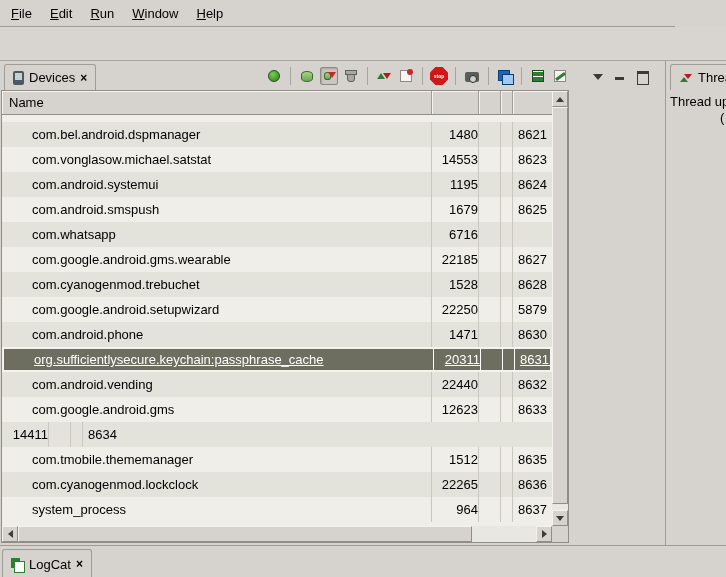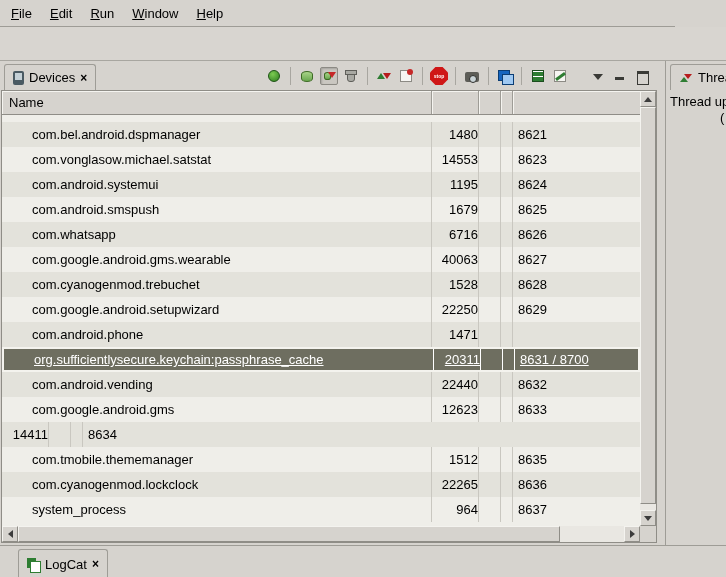--- a/index.html
+++ b/index.html
@@ -88,21 +88,21 @@
   .ic-chart::before { content: ""; position: absolute; inset: 3px; background: #f6f5f2; border: 1px solid #8c8a84; }
   .ic-chart::after { content: ""; position: absolute; left: 4px; top: 8px; width: 11px; height: 3px;
     background: #2e7d32; transform: rotate(-35deg); }
   .ic-menu::before { content: ""; position: absolute; left: 4px; top: 7px;
     border: 5px solid transparent; border-top: 6px solid #3a3a36; }
   .ic-min::before { content: ""; position: absolute; left: 4px; bottom: 5px; width: 9px; height: 3px; background: #3a3a36; }
   .ic-max::before { content: ""; position: absolute; left: 4px; top: 4px; width: 10px; height: 10px;
     border: 1px solid #3a3a36; border-top: 3px solid #3a3a36; }
 
   
-  .table { position: absolute; top: 29px; left: 1px; width: 656px; height: 453px;
+  .table { position: absolute; top: 29px; left: 1px; width: 568px; height: 453px;
     border: 1px solid #8f8d87; background: #efeee9; text-align: center; }
   .thead { position: absolute; left: 0; top: 0; right: 16px; height: 24px; display: flex;
     background: #d6d3ce; border-bottom: 1px solid #8f8d87; }
   .hcell { height: 100%; border-right: 1px solid #9e9c96;
     box-shadow: inset 1px 1px 0 #f5f4f0; display: flex; align-items: center; }
   .hcell-name { width: 430px; padding-left: 7px; }
   .hcell-pid  { width: 47px; }
   .hcell-c3   { width: 22px; }
   .hcell-c4   { width: 12px; }
   .hcell-port { flex: 1; border-right: none; }
@@ -144,21 +144,21 @@
   .splitter { position: absolute; top: 61px; left: 659px; width: 6px; height: 484px; background: #d6d3ce; }
   .threads-panel { position: absolute; top: 61px; left: 665px; width: 90px; height: 484px;
     border-left: 1px solid #9e9c96; }
   .threads-msg { position: absolute; top: 33px; left: 0; right: 0; line-height: 16px; }
   .threads-msg .l1 { padding-left: 4px; white-space: nowrap; }
   .threads-msg .l2 { padding-left: 54px; white-space: nowrap; }
 
   
   .bottombar { position: absolute; top: 545px; left: 0; width: 726px; height: 32px;
     background: #d6d3ce; border-top: 1px solid #9e9c96; }
-  .bottombar .tab { position: absolute; top: 3px; left: 18px; height: 29px; border-radius: 3px 3px 0 0; margin-left: 0; }
+  .bottombar .tab { position: absolute; top: 3px; left: 2px; height: 29px; border-radius: 3px 3px 0 0; margin-left: 0; }
 </style>
 </head>
 <body>
 
 <div class="menubar">
 
     <div class="menu-item even"><u>F</u>ile</div>
 
     <div class="menu-item odd"><u>E</u>dit</div>
 
@@ -247,52 +247,52 @@
           <div class="cell cell-c3"></div>
           <div class="cell cell-c4"></div>
           <div class="cell cell-port">8625</div>
         </div>
 
         <div class="trow even">
           <div class="cell cell-name">com.whatsapp</div>
           <div class="cell cell-pid">6716</div>
           <div class="cell cell-c3"></div>
           <div class="cell cell-c4"></div>
-          <div class="cell cell-port">8626</div>
         </div>
 
         <div class="trow odd">
           <div class="cell cell-name">com.google.android.gms.wearable</div>
-          <div class="cell cell-pid">40063</div>
+          <div class="cell cell-pid">22185</div>
           <div class="cell cell-c3"></div>
           <div class="cell cell-c4"></div>
           <div class="cell cell-port">8627</div>
         </div>
 
         <div class="trow even">
           <div class="cell cell-name">com.cyanogenmod.trebuchet</div>
           <div class="cell cell-pid">1528</div>
           <div class="cell cell-c3"></div>
           <div class="cell cell-c4"></div>
           <div class="cell cell-port">8628</div>
         </div>
 
         <div class="trow odd">
           <div class="cell cell-name">com.google.android.setupwizard</div>
           <div class="cell cell-pid">22250</div>
           <div class="cell cell-c3"></div>
           <div class="cell cell-c4"></div>
-          <div class="cell cell-port">8629</div>
+          <div class="cell cell-port">5879</div>
         </div>
 
         <div class="trow even">
           <div class="cell cell-name">com.android.phone</div>
           <div class="cell cell-pid">1471</div>
           <div class="cell cell-c3"></div>
           <div class="cell cell-c4"></div>
+          <div class="cell cell-port">8630</div>
         </div>
 
         <div class="trow odd selected">
           <div class="cell cell-name">org.sufficientlysecure.keychain:passphrase_cache</div>
           <div class="cell cell-pid">20311</div>
           <div class="cell cell-c3"></div>
           <div class="cell cell-c4"></div>
           <div class="cell cell-port">8631 / 8700</div>
         </div>
 

